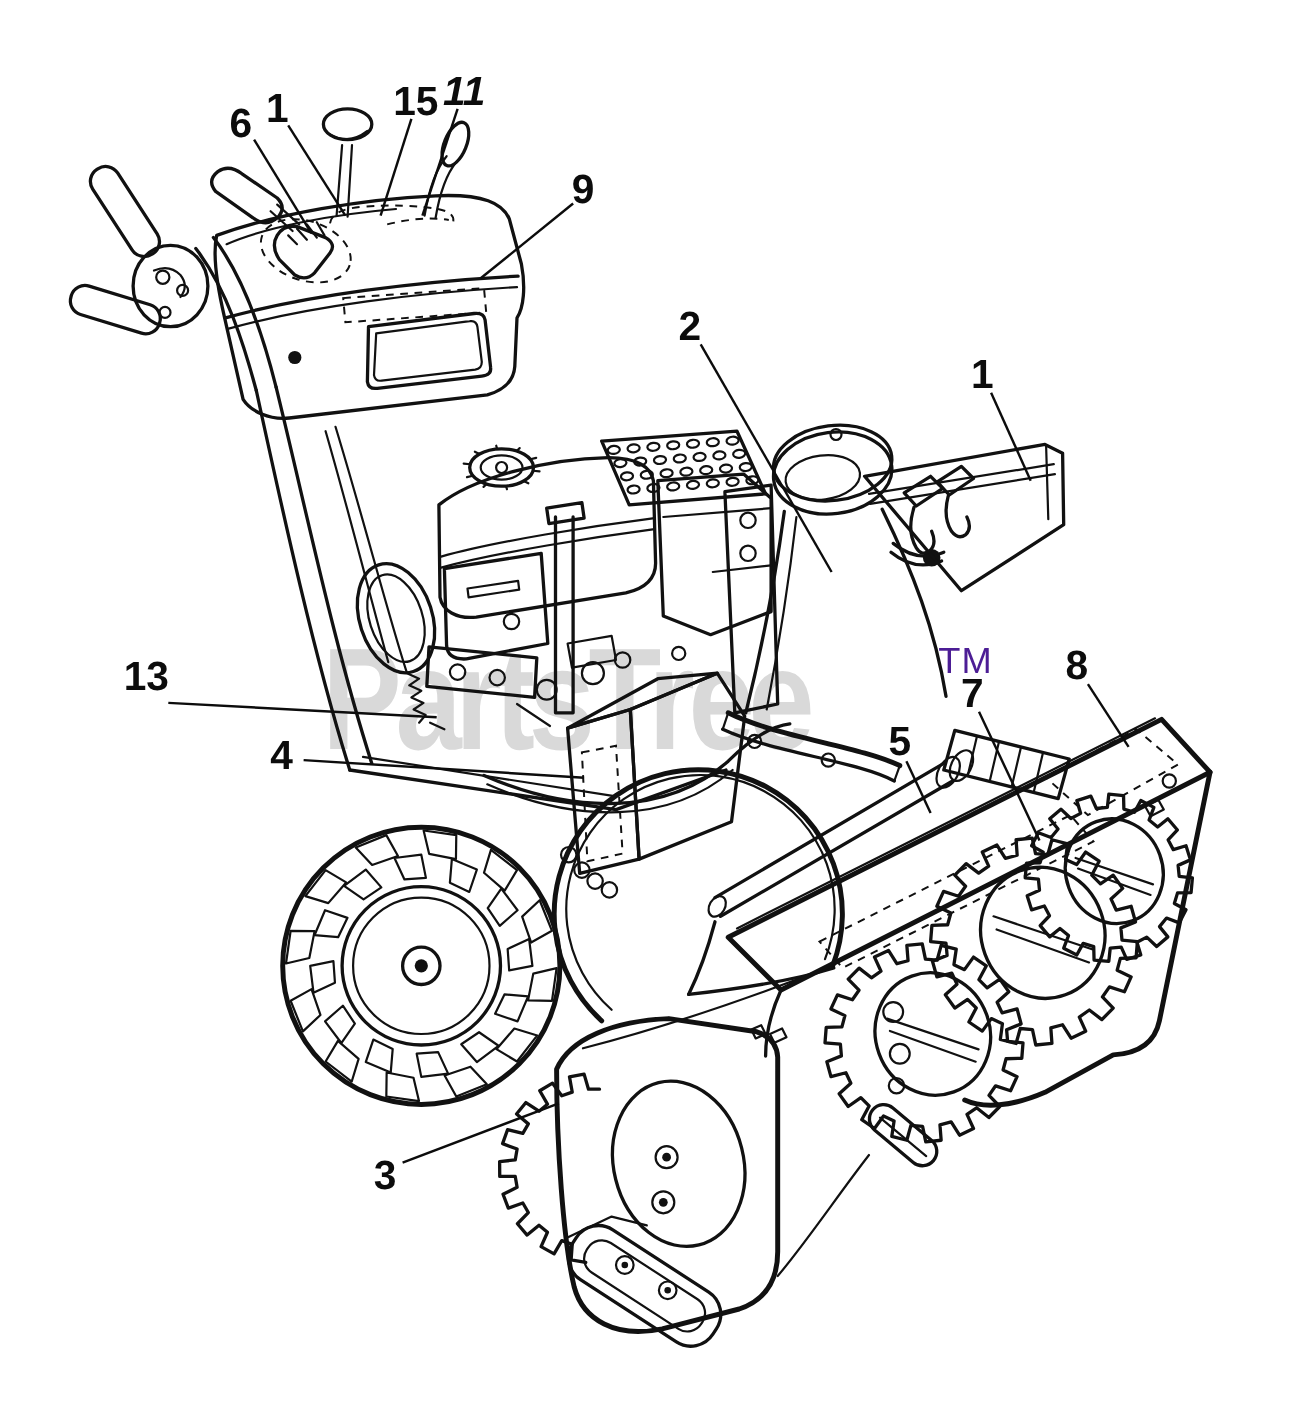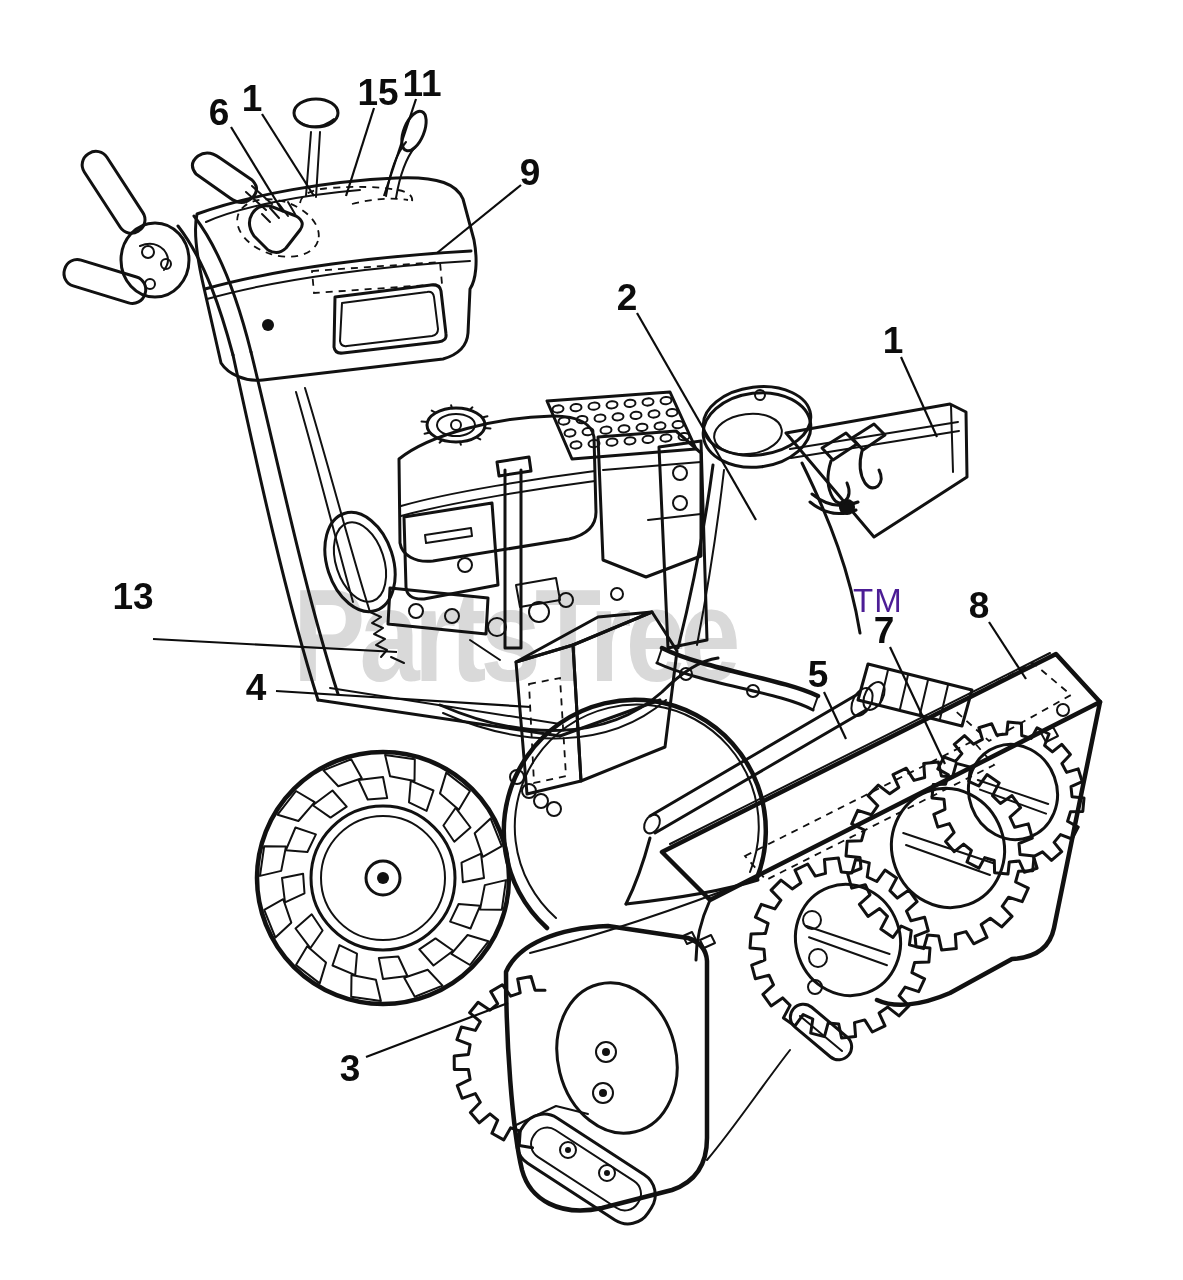--- a/index.html
+++ b/index.html
@@ -359,17 +359,17 @@
       <div class="callout" style="left: 893px; top: 340px;">1</div>
       <div class="callout" style="left: 627px; top: 297px;">2</div>
       <div class="callout" style="left: 350px; top: 1068px;">3</div>
       <div class="callout" style="left: 256px; top: 687px;">4</div>
       <div class="callout" style="left: 818px; top: 674px;">5</div>
       <div class="callout" style="left: 219px; top: 112px;">6</div>
       <div class="callout" style="left: 884px; top: 630px;">7</div>
       <div class="callout" style="left: 979px; top: 605px;">8</div>
       <div class="callout" style="left: 530px; top: 172px;">9</div>
       <div class="callout" style="left: 252px; top: 98px;">1</div>
-      <div class="callout" style="left: 422px; top: 83px;">11</div>
+      <div class="callout" style="left: 422px; top: 83px; font-style: italic;">11</div>
       <div class="callout" style="left: 378px; top: 92px;">15</div>
-      <div class="callout" style="left: 133px; top: 596px;">13</div>
+      <div class="callout" style="left: 133px; top: 615px;">13</div>
     </div>
 </div>
 
 </body></html>

